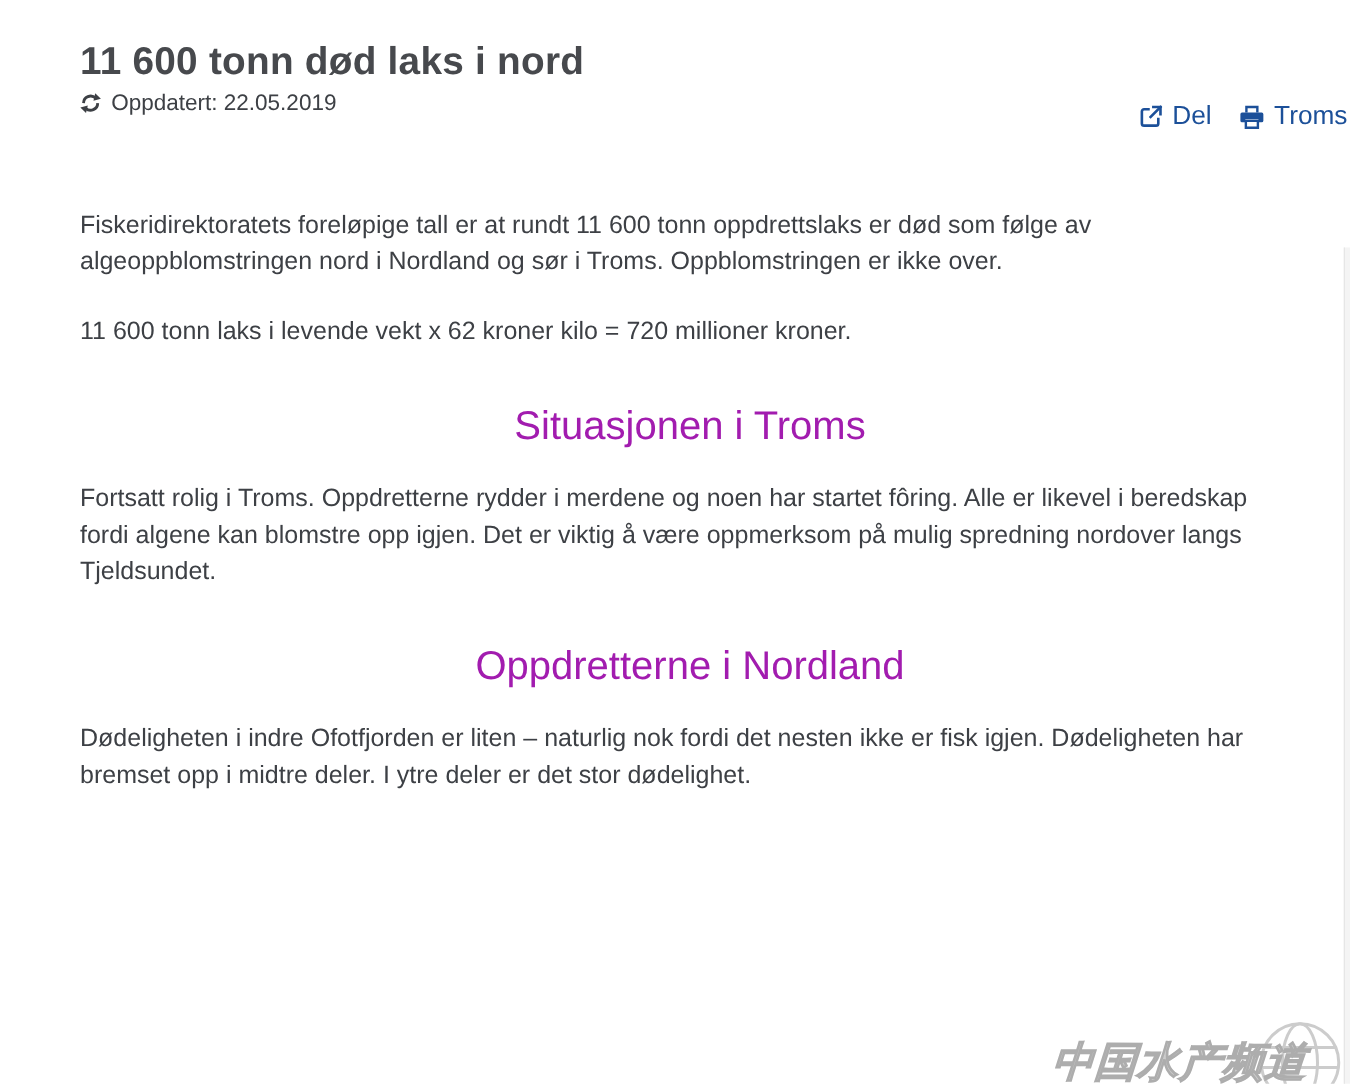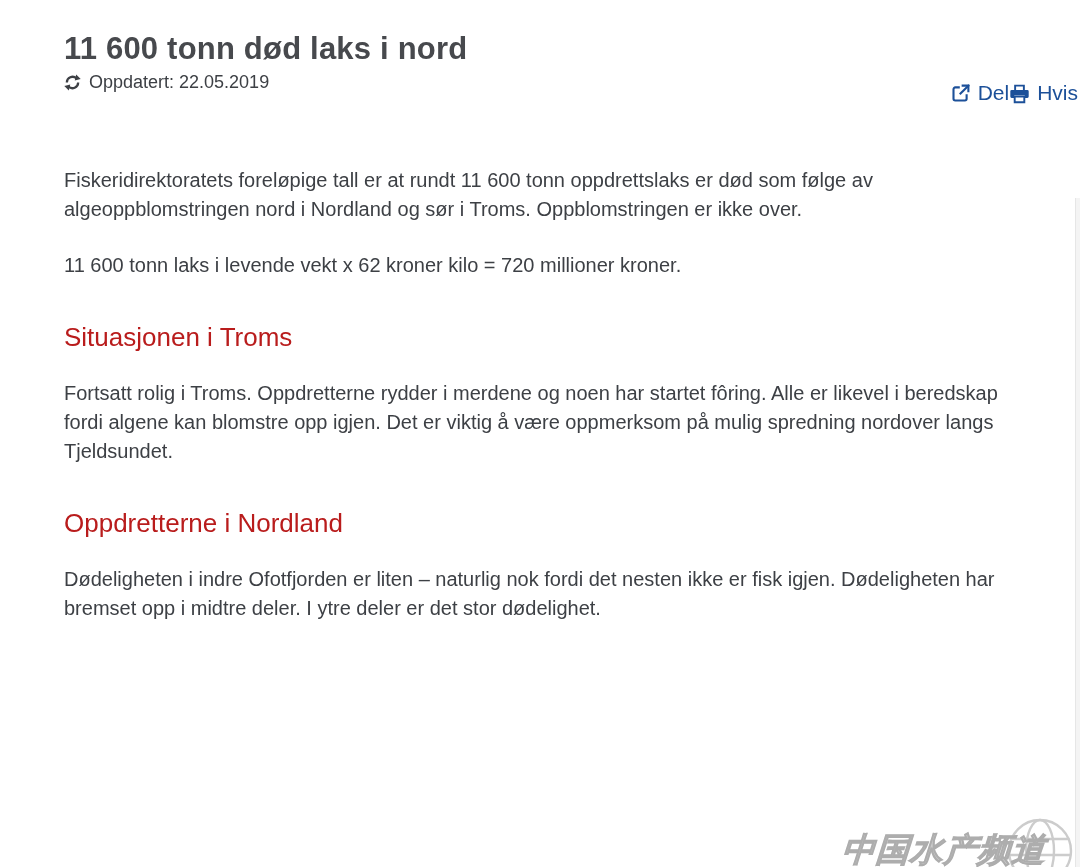--- a/index.html
+++ b/index.html
@@ -33,20 +33,21 @@
     gap: 8px;
     font-size: 18px;
     color: #3d4045;
   }
   .updated-row .icon svg { display: block; }
   .top-actions {
     position: absolute;
     top: 51px;
     right: 2px;
     display: flex;
+    gap: 22px;
     align-items: center;
     white-space: nowrap;
   }
   .top-actions a {
     display: flex;
     align-items: center;
     gap: 7px;
     color: #1c5099;
     font-size: 21px;
     text-decoration: none;
@@ -56,23 +57,24 @@
   .article { margin-top: 73px; }
   .article p {
     margin: 0 0 27px 0;
     font-size: 20px;
     line-height: 29px;
     color: #3d4045;
     max-width: 976px;
   }
   .article h2 {
     margin: 42px 0 26px 0;
-    font-size: 26px;
+    font-size: 32px;
     font-weight: 400;
-    color: #b91c1c;
+    color: #a21caf;
+    text-align: center;
   }
   .right-strip {
     position: absolute;
     right: 0;
     top: 168px;
     bottom: 0;
     width: 4px;
     background: #f4f4f4;
     border-left: 1px solid #e6e6e6;
   }
@@ -121,21 +123,21 @@
       <span>Del</span>
     </a>
     <a>
       <span class="icon">
         <svg width="21" height="21" viewBox="0 0 24 24" fill="none" stroke="#1c5099" stroke-width="2.2">
           <path d="M7 8V3h10v5"></path>
           <path fill="#1c5099" stroke="none" d="M3 8h18a1.5 1.5 0 0 1 1.5 1.5v6A1.5 1.5 0 0 1 21 17h-3v-3H6v3H3a1.5 1.5 0 0 1-1.5-1.5v-6A1.5 1.5 0 0 1 3 8z"></path>
           <path d="M6.5 15.5h11V22h-11z"></path>
         </svg>
       </span>
-      <span>Hvis</span>
+      <span>Troms</span>
     </a>
   </div>
 
   <h1 class="title">11 600 tonn død laks i nord</h1>
 
   <div class="updated-row">
     <span class="icon">
       <svg width="17" height="17" viewBox="0 0 24 24">
         <g fill="none" stroke="#3d4045" stroke-width="3.2">
           <path d="M4 12a8 8 0 0 1 13.6-5.7"></path>

